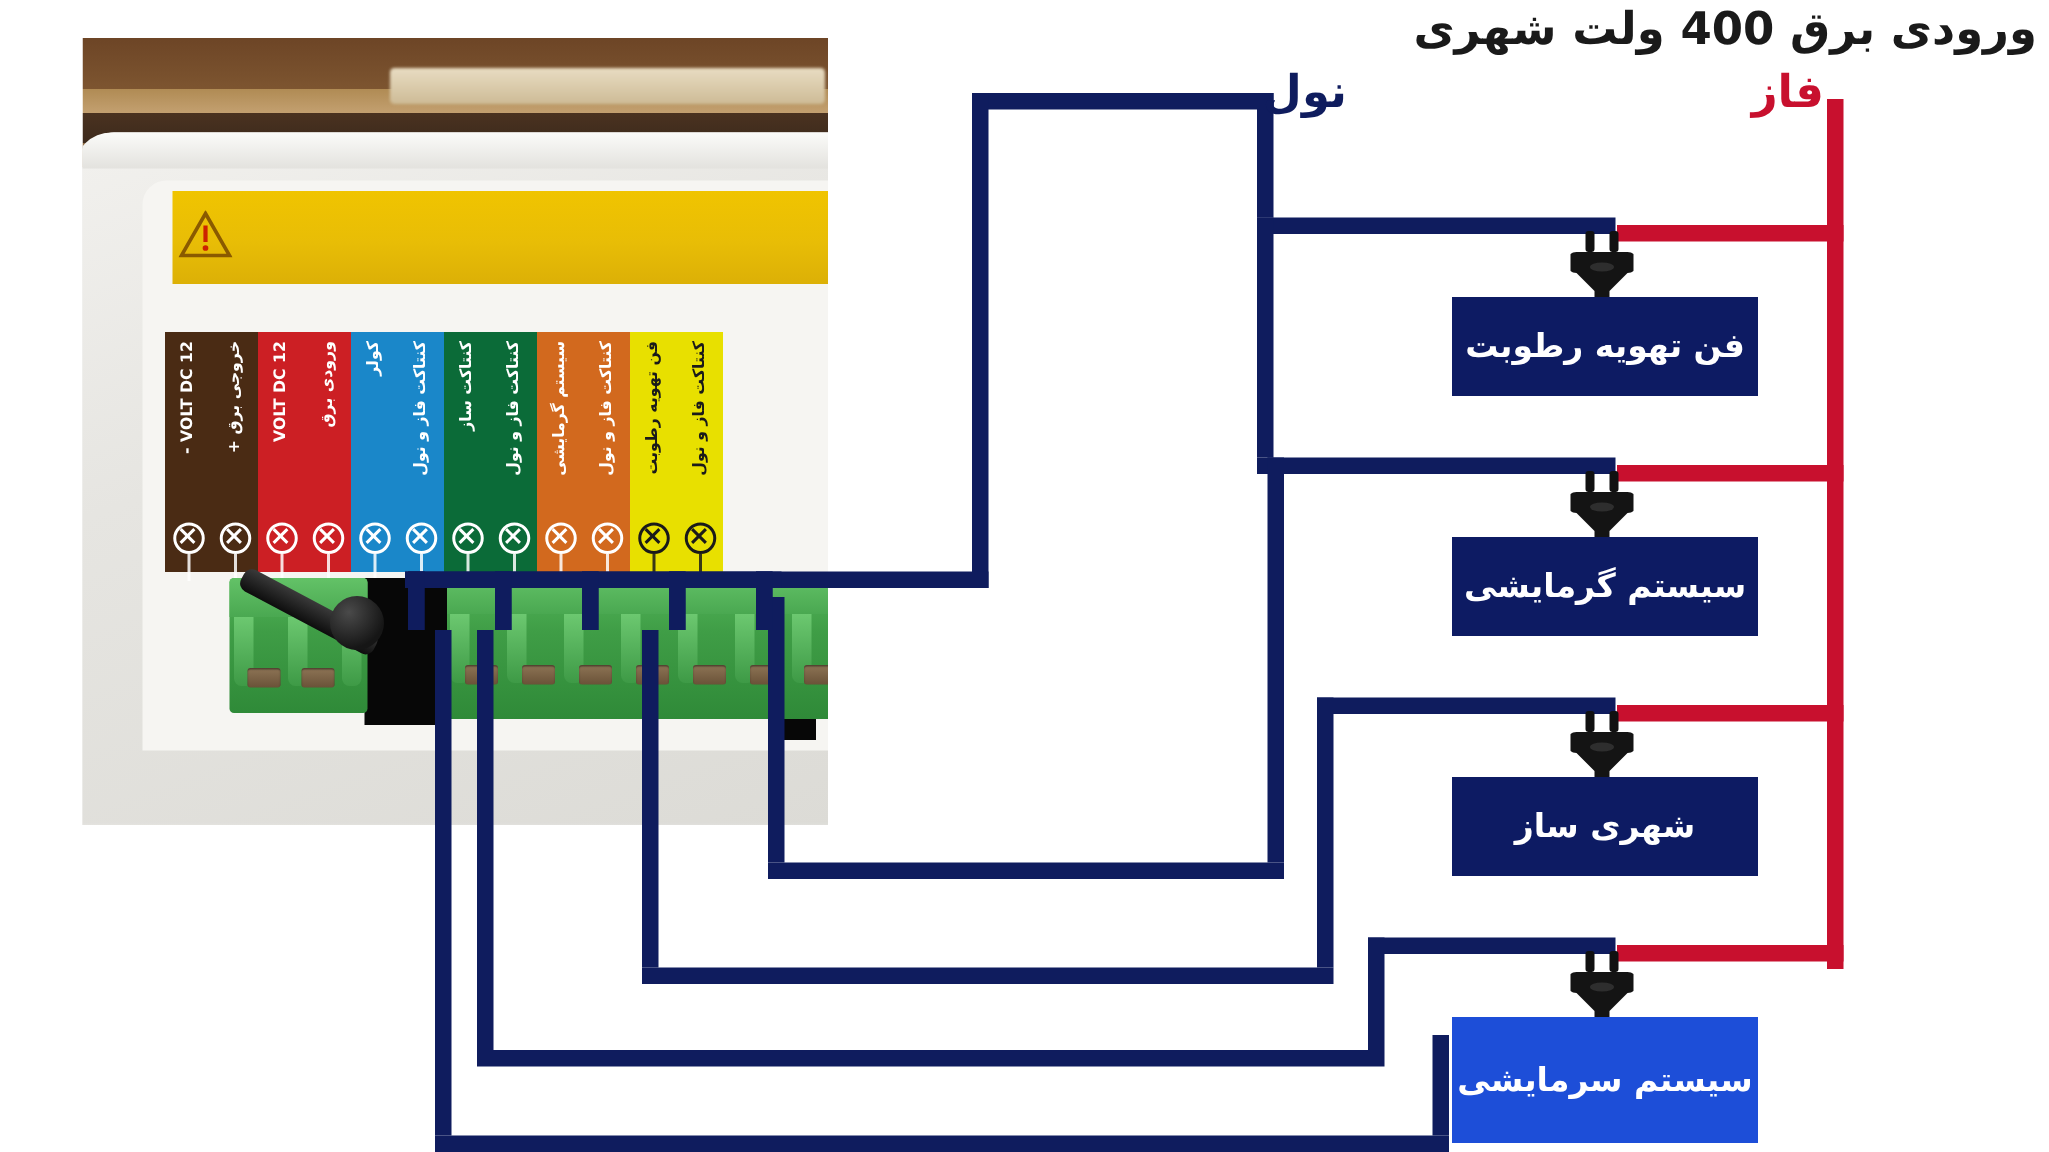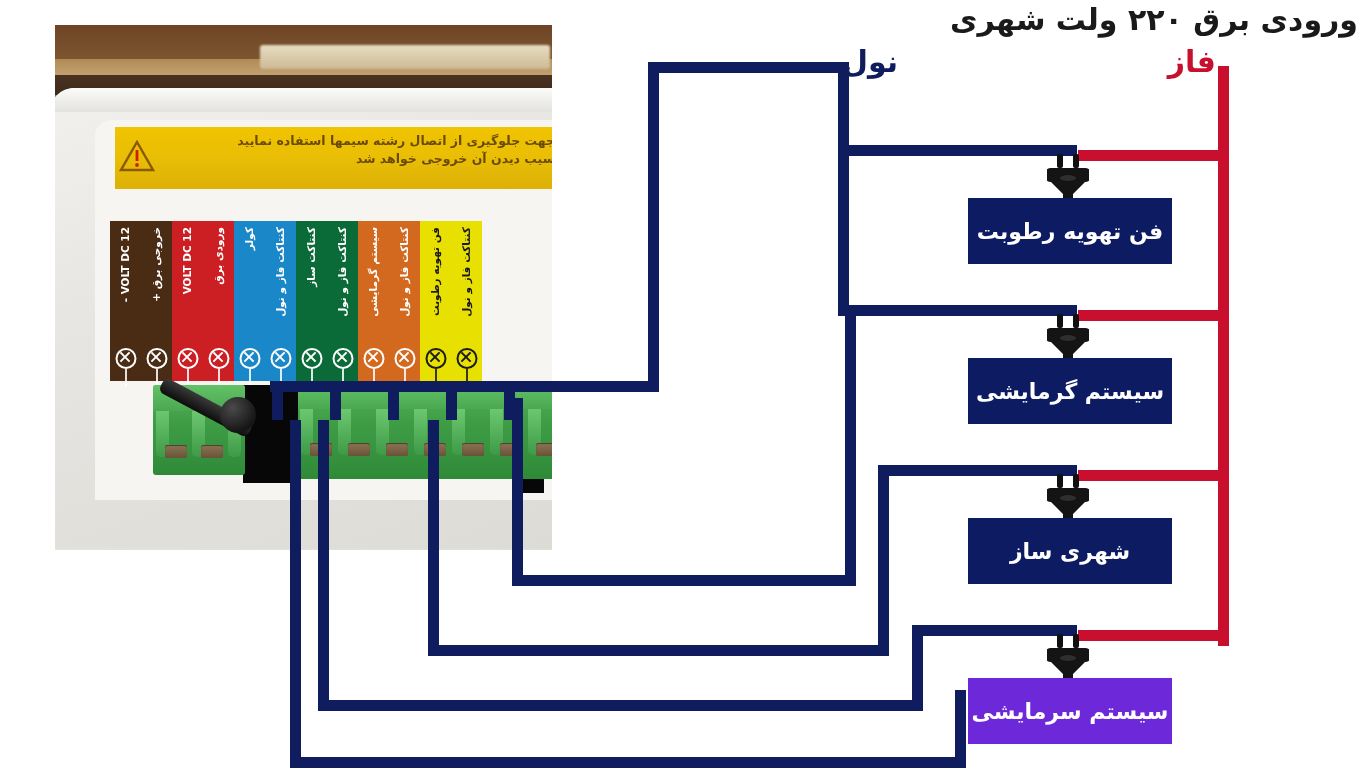--- a/index.html
+++ b/index.html
@@ -105,24 +105,20 @@
     <div class="enclosure-lip"></div>
     <div class="enclosure-inner"></div>
 
     <div class="warn">
       <div class="warn-tri">
         <svg width="36" height="32" viewBox="0 0 36 32">
           <polygon points="18,2 34,30 2,30" fill="none" stroke="#8a5a00" stroke-width="2.4"></polygon>
           <rect x="16.6" y="10" width="2.8" height="11" fill="#cc2200"></rect>
           <circle cx="18" cy="25" r="1.9" fill="#cc2200"></circle>
         </svg>
-      </div>
-      <div class="warn-lines">
-        <div>جهت جلوگیری از اتصال رشته سیمها استفاده نمایید</div>
-        <div>سیب دیدن آن خروجی خواهد شد</div>
       </div>
     </div>
 
     <div class="strips" id="strips">
         <div class="strip" style="background: rgb(74, 43, 20);">
           <div class="col" style="color: rgb(255, 255, 255);">
             <div class="vtext" style="color: rgb(255, 255, 255);">12 VOLT DC  -</div>
             <div class="screw"></div>
             <div class="stem"></div>
           </div>
@@ -263,21 +259,21 @@
       <div class="wire" style="left: 290px; top: 420px; width: 11px; height: 337px; background: rgb(15, 28, 94);"></div>
       <div class="wire" style="left: 290px; top: 757px; width: 676px; height: 11px; background: rgb(15, 28, 94);"></div>
       <div class="wire" style="left: 955px; top: 690px; width: 11px; height: 67px; background: rgb(15, 28, 94);"></div>
       <div class="wire" style="left: 272px; top: 381px; width: 11px; height: 39px; background: rgb(15, 28, 94);"></div>
       <div class="wire" style="left: 330px; top: 381px; width: 11px; height: 39px; background: rgb(15, 28, 94);"></div>
       <div class="wire" style="left: 388px; top: 381px; width: 11px; height: 39px; background: rgb(15, 28, 94);"></div>
       <div class="wire" style="left: 446px; top: 381px; width: 11px; height: 39px; background: rgb(15, 28, 94);"></div>
       <div class="wire" style="left: 504px; top: 381px; width: 11px; height: 39px; background: rgb(15, 28, 94);"></div>
     </div>
 
-  <div class="lbl-top" id="lbl-title" style="right:8px;top:2px;font-size:30px;color:#1a1a1a;">ورودی برق ۲۲۰ ولت شهری</div>
+  <div class="lbl-top" id="lbl-title" style="right:8px;top:2px;font-size:30px;color:#1a1a1a;">ورودی برق 400 ولت شهری</div>
   <div class="lbl-top" id="lbl-phase" style="right: 150px; top: 44px; font-size: 30px; color: rgb(200, 16, 46);">فاز</div>
   <div class="lbl-top" id="lbl-neutral" style="right: 468px; top: 44px; font-size: 30px; color: rgb(15, 28, 94);">نول</div>
 
   <div id="devices">
       <div class="plug" style="left: 1047px; top: 154px;"><svg width="42" height="58" viewBox="0 0 42 58">
           <rect x="10" y="0" width="6" height="14" rx="2" fill="#111"></rect>
           <rect x="26" y="0" width="6" height="14" rx="2" fill="#111"></rect>
           <path d="M4 14 H38 A6 6 0 0 1 38 28 L26 40 L26 52 L16 52 L16 40 L4 28 A6 6 0 0 1 4 14 Z" fill="#141414"></path>
           <ellipse cx="21" cy="24" rx="8" ry="3" fill="#2e2e2e"></ellipse>
         </svg></div>
@@ -301,18 +297,18 @@
         </svg></div>
       <div class="dev-box" style="left: 968px; top: 518px; width: 204px; height: 66px; background: rgb(13, 27, 99); color: rgb(255, 255, 255);">
         <span>شهری ساز</span>
       </div>
       <div class="plug" style="left: 1047px; top: 634px;"><svg width="42" height="58" viewBox="0 0 42 58">
           <rect x="10" y="0" width="6" height="14" rx="2" fill="#111"></rect>
           <rect x="26" y="0" width="6" height="14" rx="2" fill="#111"></rect>
           <path d="M4 14 H38 A6 6 0 0 1 38 28 L26 40 L26 52 L16 52 L16 40 L4 28 A6 6 0 0 1 4 14 Z" fill="#141414"></path>
           <ellipse cx="21" cy="24" rx="8" ry="3" fill="#2e2e2e"></ellipse>
         </svg></div>
-      <div class="dev-box" style="left: 968px; top: 678px; width: 204px; height: 66px; background: #6d28d9; color: rgb(255, 255, 255);">
+      <div class="dev-box" style="left: 968px; top: 678px; width: 204px; height: 84px; background: #1d4ed8; color: rgb(255, 255, 255);">
         <span>سیستم سرمایشی</span>
       </div>
     </div>
 
 </div>
 
 </body></html>

